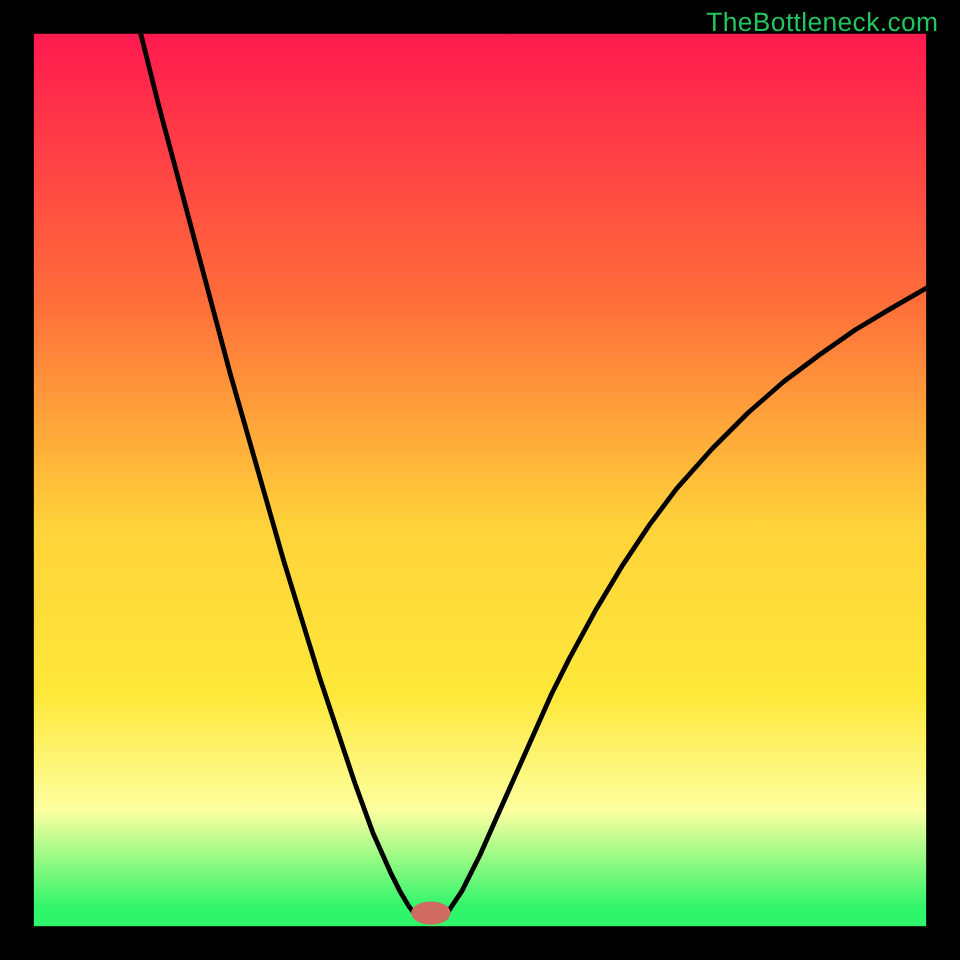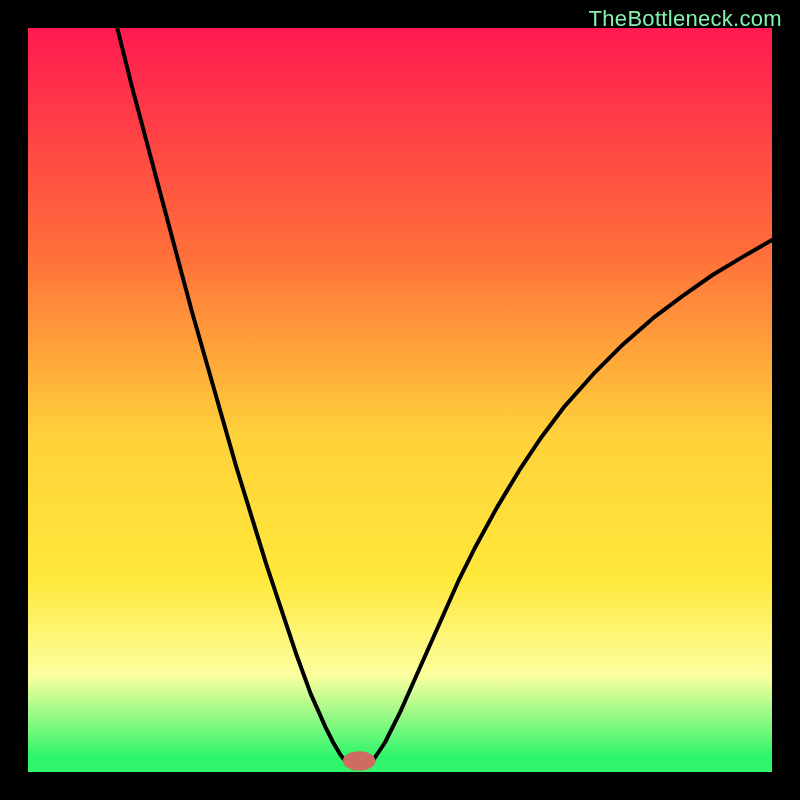--- a/index.html
+++ b/index.html
@@ -16,21 +16,21 @@
     left: 0;
     top: 0;
     width: 800px;
     height: 800px;
     background: #000;
   }
   .watermark {
     position: absolute;
     top: 6px;
     right: 18px;
-    color: #86efac;
+    color: #22c55e;
     font-size: 22px;
     font-weight: 400;
     letter-spacing: 0.3px;
     z-index: 5;
   }
   .plot {
     position: absolute;
     left: 28px;
     top: 28px;
     width: 744px;

